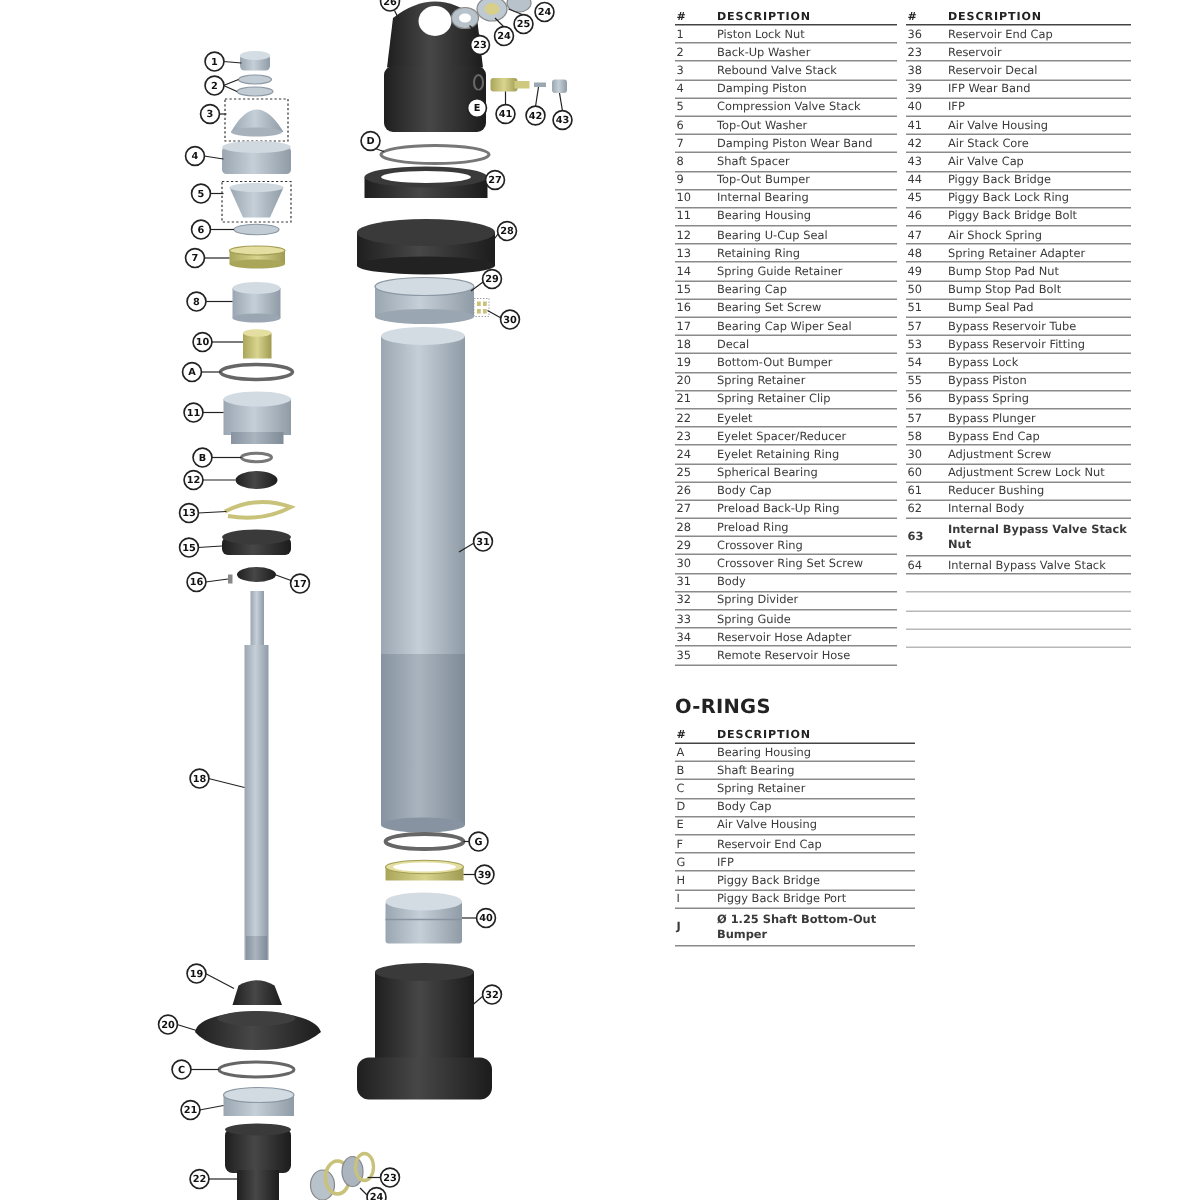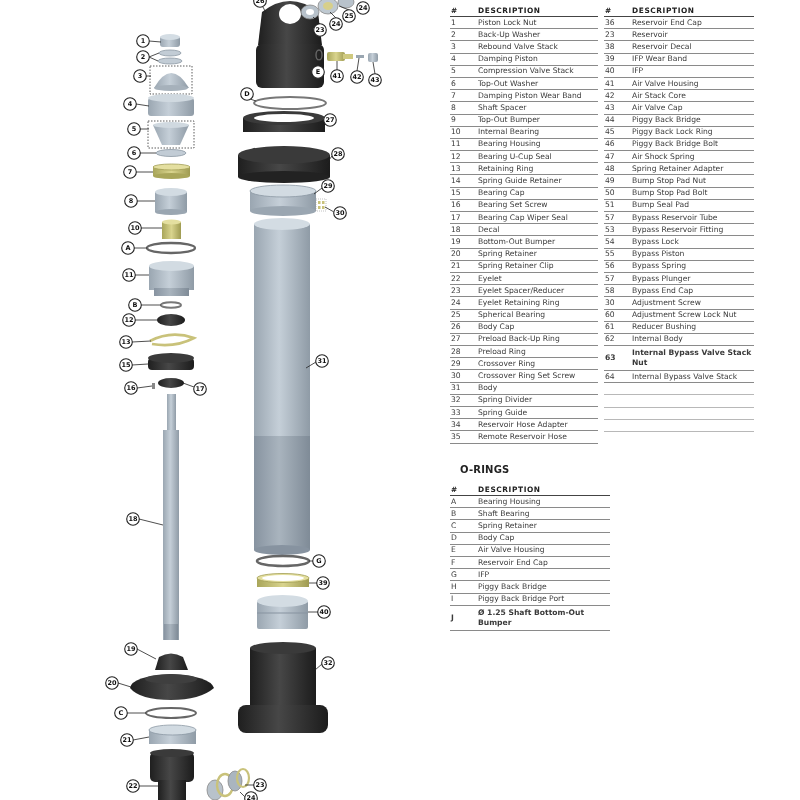--- a/index.html
+++ b/index.html
@@ -8,21 +8,21 @@
   .tbl{position:absolute;font-size:7.6px;color:#3a3a3a;}
   .tbl .hdr{display:flex;font-weight:bold;letter-spacing:0.6px;color:#222;font-size:7.4px;height:11px;align-items:center;border-bottom:1.4px solid #444;}
   .tbl .row{display:flex;align-items:center;min-height:11.2px;border-bottom:1px solid #8a8a8a;line-height:10px;}
   .tbl .row.tall{min-height:24px;font-weight:bold;}
   .tbl .row.blank{border-bottom:1px solid #b8b8b8;}
   .tbl .num{width:27px;padding-left:1px;flex:none;}
   .tbl .desc{flex:1;}
   #tbl-left{left:450px;top:5px;width:148px;}
   #tbl-right{left:604px;top:5px;width:150px;}
   #tbl-orings{left:450px;top:484px;width:160px;}
-  #orings-title{position:absolute;left:450px;top:464px;font-size:10px;font-weight:bold;color:#222;letter-spacing:0.2px;margin-left:10px;}
+  #orings-title{position:absolute;left:450px;top:464px;font-size:13px;font-weight:bold;color:#222;letter-spacing:0.2px;}
   .callout circle{fill:#fff;stroke:#222;stroke-width:1.1;}
   .callout text{font-size:6.5px;font-family:"DejaVu Sans",sans-serif;text-anchor:middle;dominant-baseline:central;fill:#111;font-weight:bold;}
   .leader{stroke:#222;stroke-width:0.8;fill:none;}
 </style>
 </head>
 <body>
 
 <svg id="diagram" viewBox="0 0 440 800" xmlns="http://www.w3.org/2000/svg">
   <defs>
     <linearGradient id="steel" x1="0" x2="1" y1="0" y2="0">

